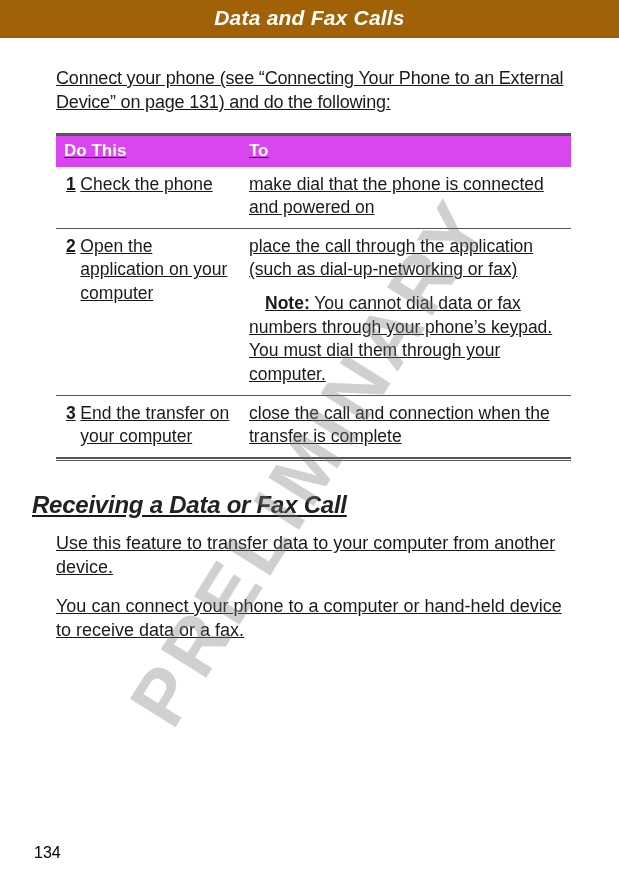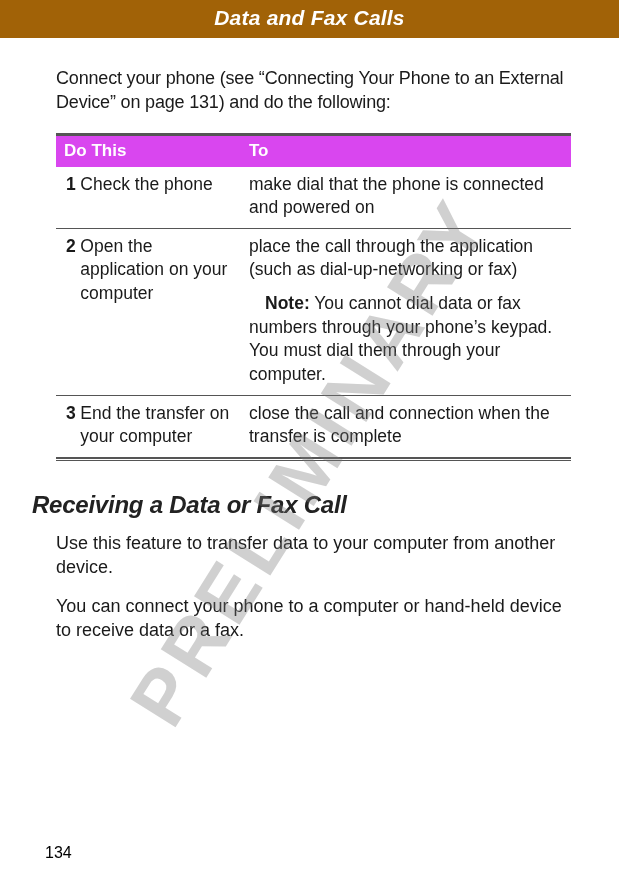--- a/index.html
+++ b/index.html
@@ -1,36 +1,36 @@
 <!DOCTYPE html>
 <html><head>
 <meta charset="utf-8">
 <style>
   * { box-sizing: border-box; margin: 0; padding: 0; }
   html, body { width: 619px; height: 888px; background: #fff; font-family: "Helvetica Neue", Helvetica, Arial, sans-serif; color: #000; }
   .page { position: relative; width: 619px; height: 888px; overflow: hidden; }
   .header-bar { background: #a16207; color: #fff; padding: 6px 0 8px 0; text-align: center; font-weight: bold; font-style: italic; font-size: 21px; letter-spacing: 0.01em; }
-  .content { padding: 28px 48px 0 56px; font-size: 18px; line-height: 1.35; color: #1a1a1a; }
+  .content { padding: 28px 48px 0 56px; font-size: 18px; line-height: 1.35; color: #1a1a1a; text-decoration: underline; }
   .intro { margin-bottom: 18px; font-size: 18px; letter-spacing: -0.01em; }
   table.steps { width: 100%; border-collapse: collapse; font-size: 18px; }
   table.steps thead tr { background: #d946ef; color: #fff; }
   table.steps th { text-align: left; font-weight: bold; padding: 4px 8px; font-size: 17px; }
   table.steps th.col-do { width: 185px; }
   table.steps td { vertical-align: top; padding: 6px 8px 8px 8px; border-bottom: 1px solid #555; font-size: 17.5px; line-height: 1.35; }
   table.steps td.num { width: 22px; font-weight: bold; padding-right: 0; padding-left: 10px; }
   table.steps td.do { width: 160px; padding-left: 2px; margin-top: 23px; }
   table.steps td.to { }
   table.steps tbody tr:last-child td { border-bottom: 0; }
   .tbl-wrap { border-top: 3px solid #555; border-bottom: 3px double #555; padding-bottom: 0; margin-bottom: 0; }
   .tbl-wrap-inner { border-bottom: 1px solid #555; }
   .note-label { font-weight: bold; margin-left: 16px; }
   .to-block + .to-block { margin-top: 10px; }
   h2.section { font-style: italic; font-weight: bold; font-size: 24px; margin: 28px 0 10px -24px; letter-spacing: -0.01em; color: #222; }
   .body-p { margin-bottom: 14px; font-size: 18px; }
-  .page-num { position: absolute; left: 45px; bottom: 26px; font-size: 16px; }
+  .page-num { position: absolute; left: 34px; bottom: 26px; font-size: 16px; }
   .watermark {
     position: absolute;
     left: 50%; top: 52%;
     transform: translate(-50%, -50%) rotate(-58deg);
     font-size: 78px;
     font-weight: 800;
     color: rgba(120,120,120,0.35);
     letter-spacing: 0.08em;
     pointer-events: none;
     white-space: nowrap;

